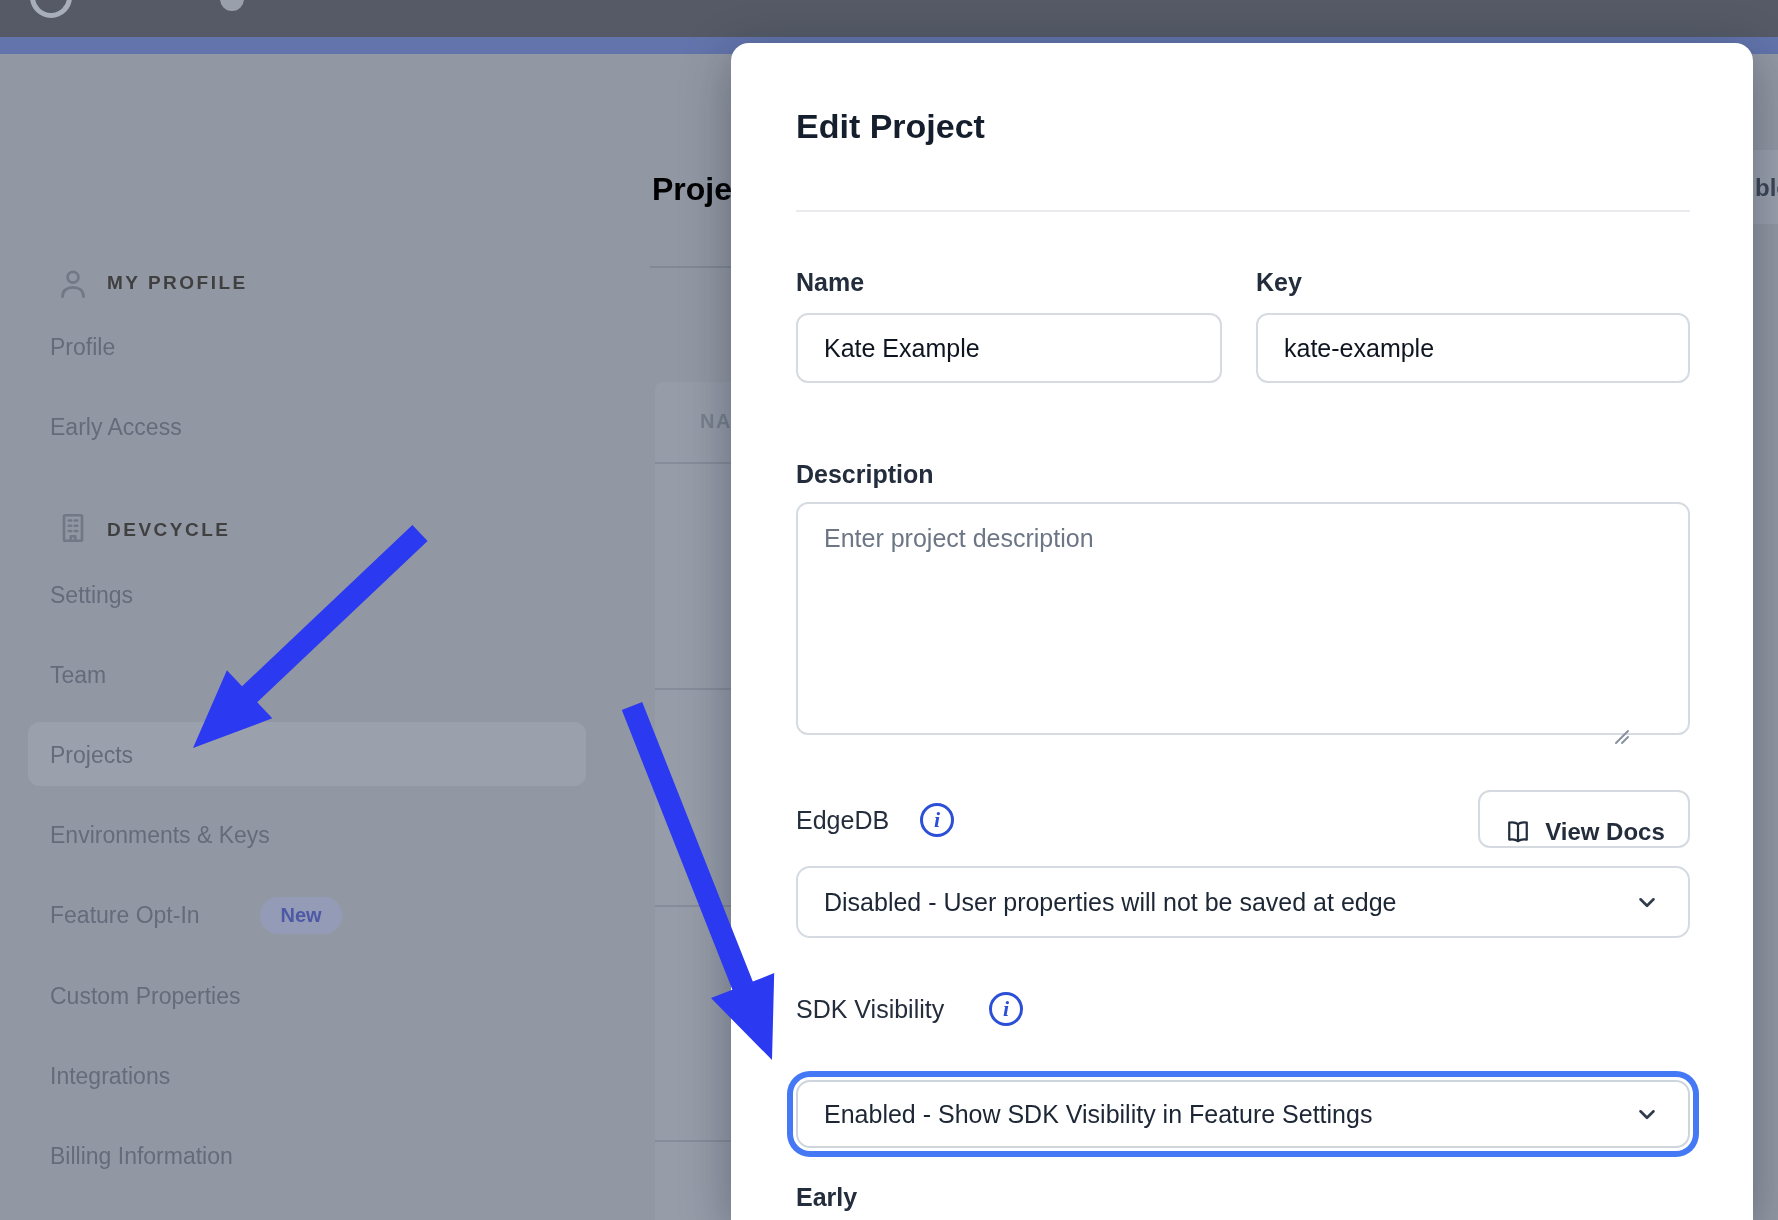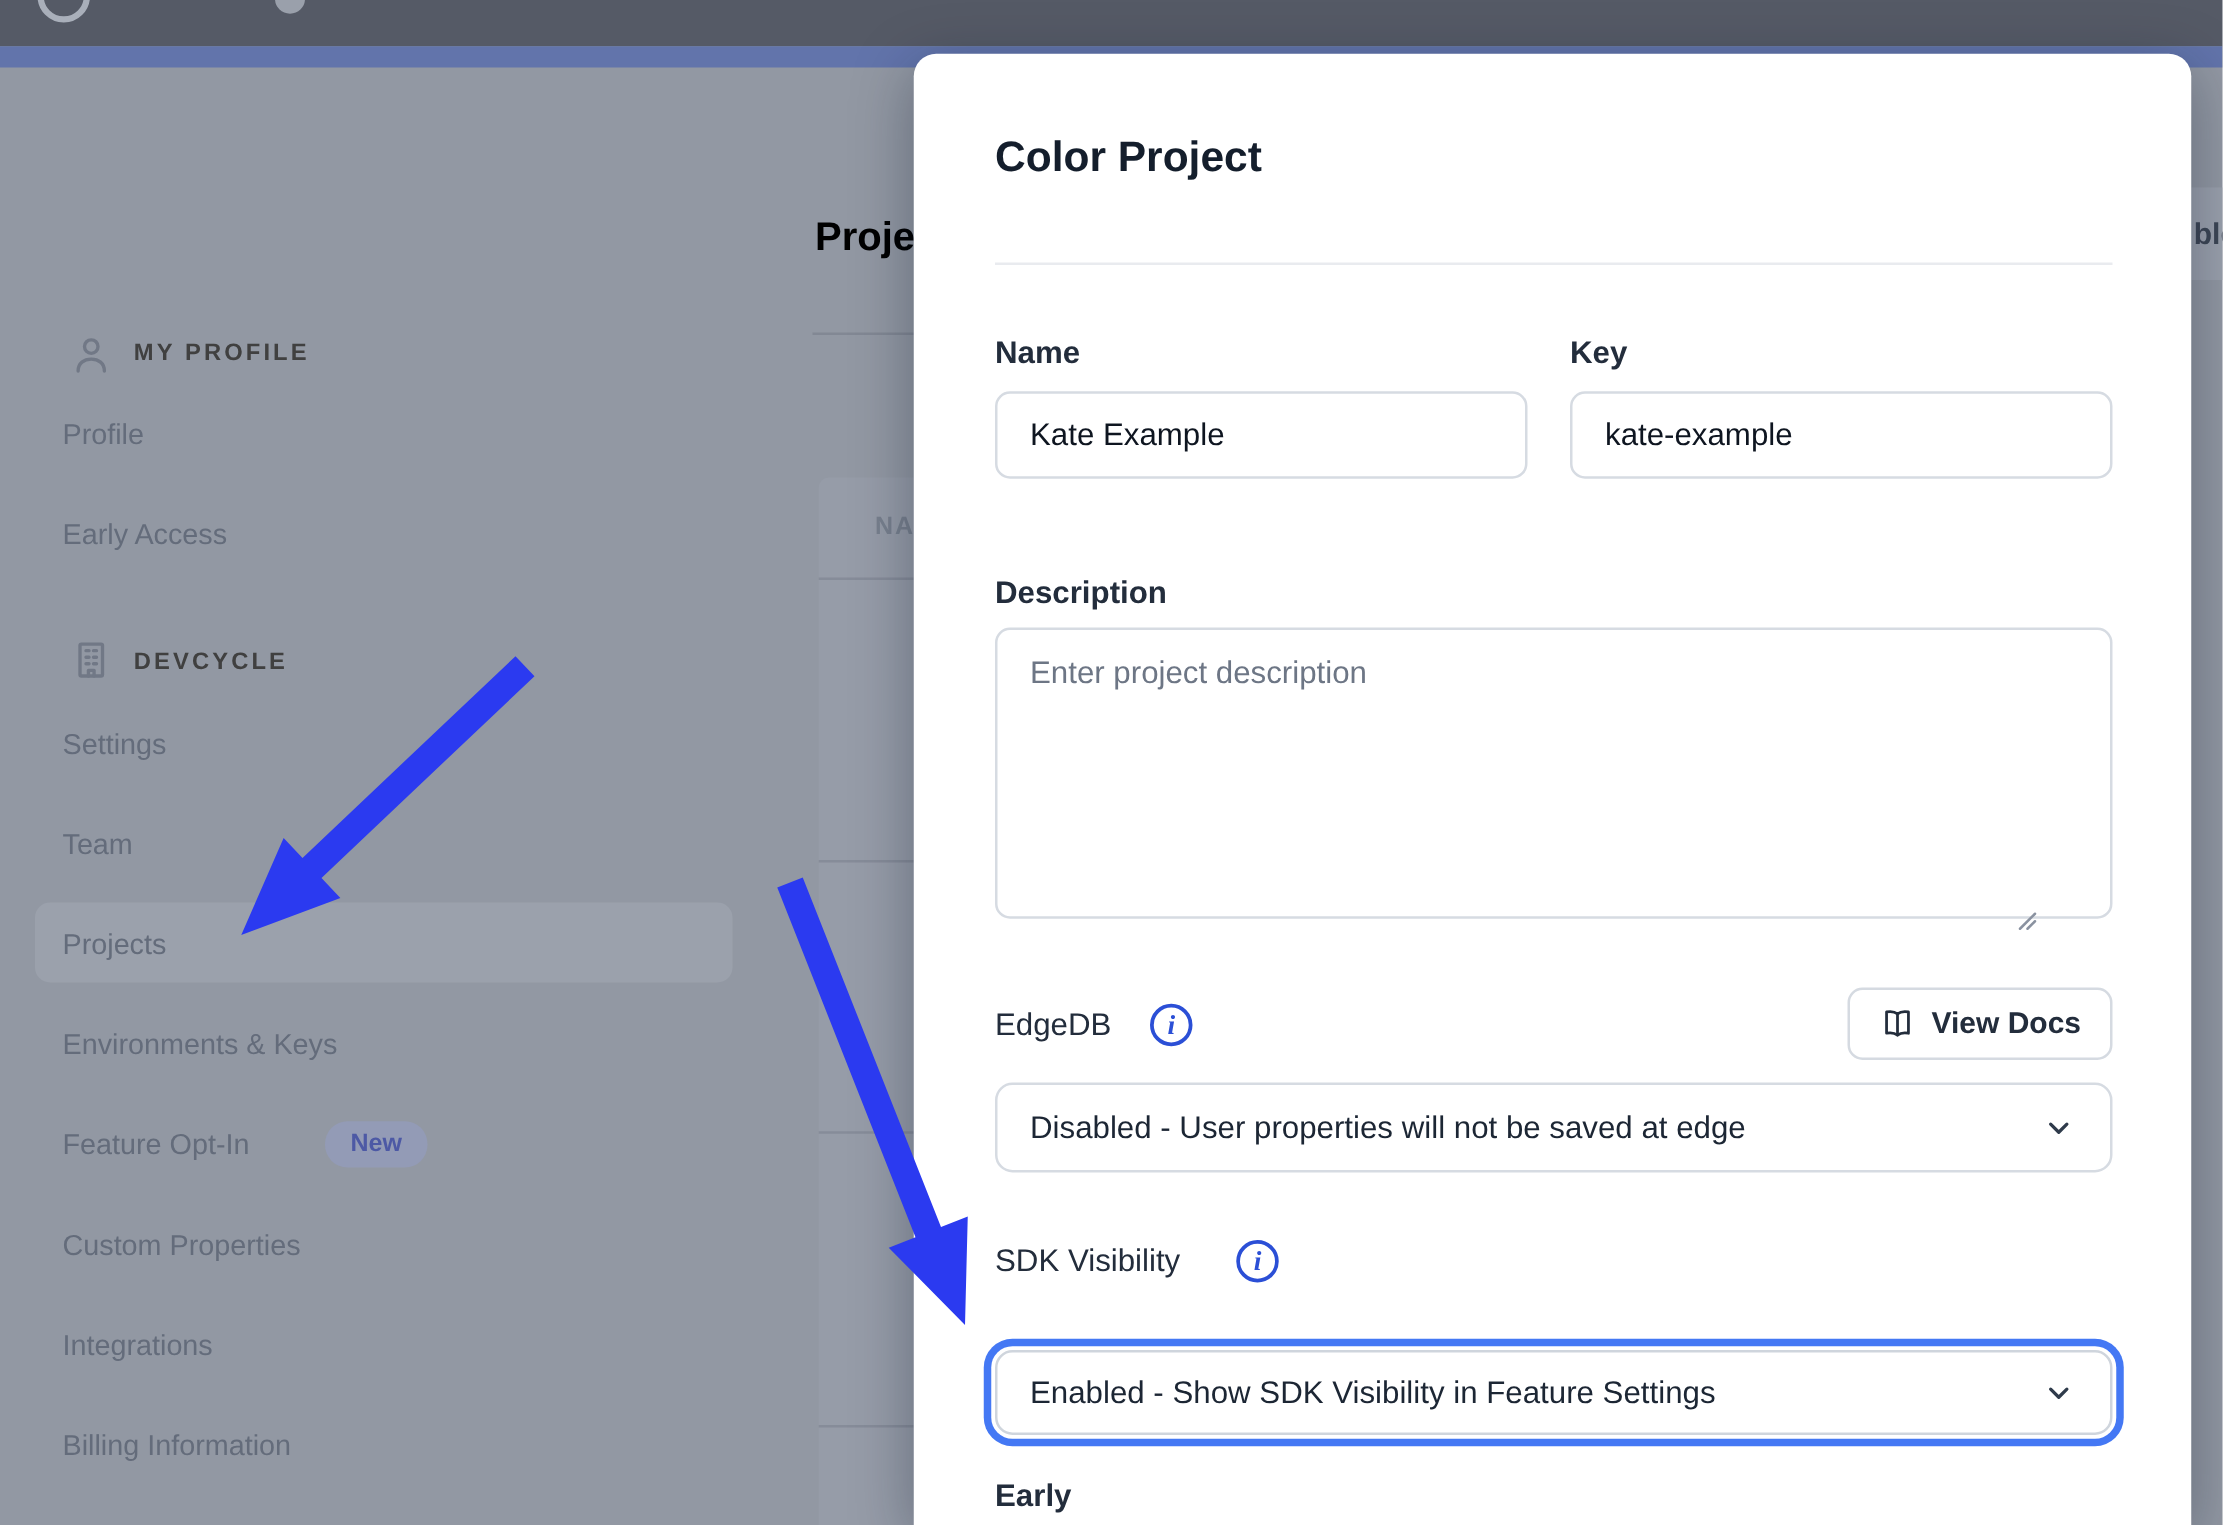--- a/index.html
+++ b/index.html
@@ -64,21 +64,21 @@
     height:68px;border-color:#cfd5dd;border-radius:14px;
     box-shadow:0 0 0 3px #ffffff,0 0 0 9px #4478f4;
   }
   .info-badge{
     position:absolute;width:34px;height:34px;border-radius:50%;border:3px solid #2b4fd6;box-sizing:border-box;
     color:#2b4fd6;display:flex;align-items:center;justify-content:center;
     font-family:"Liberation Serif","DejaVu Serif",serif;font-style:italic;font-weight:700;font-size:22px;cursor:pointer;
   }
   .docs-btn{
     position:absolute;left:747px;top:747px;width:212px;height:58px;box-sizing:border-box;
-    border:2px solid #d5dae1;border-radius:12px;background:#fff;display:flex;align-items:center;justify-content:center;
+    border:2px solid #d5dae1;border-radius:12px;background:#fff;display:flex;align-items:flex-end;justify-content:center;
     gap:12px;cursor:pointer;
   }
   .docs-btn span{font-size:24px;font-weight:600;color:#232d3c;}
   .resize-grip{position:absolute;left:878px;top:681px;pointer-events:none;}
 
   
   .arrows{left:0;top:0;width:1778px;height:1220px;pointer-events:none;z-index:50;}
 </style>
 </head>
 <body>
@@ -127,21 +127,21 @@
 <div class="abs table-card"></div>
 <div class="abs col-head">NA</div>
 <div class="abs row-line" style="top:462px;"></div>
 <div class="abs row-line" style="top:688px;"></div>
 <div class="abs row-line" style="top:905px;"></div>
 <div class="abs row-line" style="top:1140px;"></div>
 <div class="abs right-band"></div>
 <div class="abs right-partial">ble</div>
 
 <div class="abs modal">
-  <div class="abs m-title">Color Project</div>
+  <div class="abs m-title">Edit Project</div>
   <div class="abs m-divider"></div>
 
   <div class="abs m-label" style="left:65px;top:225px;">Name</div>
   <input class="t-input" style="left: 65px; top: 270px; width: 426px;" value="Kate Example">
 
   <div class="abs m-label" style="left:525px;top:225px;">Key</div>
   <input class="t-input" style="left: 525px; top: 270px; width: 434px;" value="kate-example">
 
   <div class="abs m-label" style="left:65px;top:417px;">Description</div>
   <textarea class="t-area" style="left: 65px; top: 459px; width: 894px; height: 233px;" placeholder="Enter project description"></textarea>

